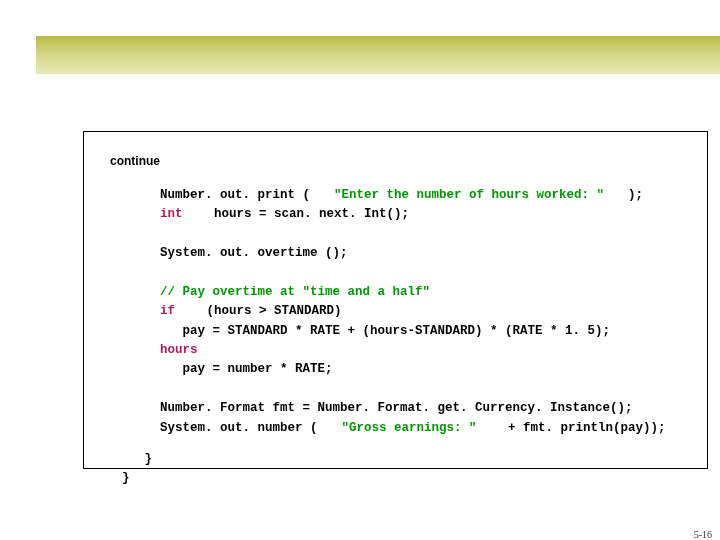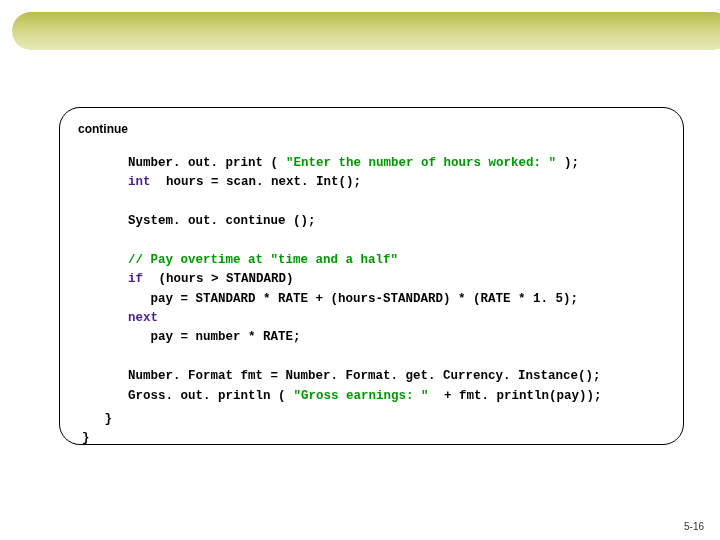--- a/index.html
+++ b/index.html
@@ -1,15 +1,15 @@
 <!DOCTYPE html>
 <html><head>
 <meta charset="utf-8">
 <style>
-  * { margin: 4px; padding: 0; box-sizing: border-box; border-radius: 21px; }
+  * { margin: 12px; padding: 0; box-sizing: border-box; }
   body {
     width: 720px;
     height: 540px;
     background: #ffffff;
     position: relative;
     font-family: Arial, sans-serif;
   }
   .top-band {
     position: absolute;
     top: 0;
@@ -37,58 +37,58 @@
   }
   .code {
     font-family: "Courier New", monospace;
     font-size: 12.5px;
     line-height: 1.55;
     font-weight: bold;
     white-space: pre;
     color: #000;
     margin-left: 50px;
   }
-  .kw { color: #4c1d95; }
+  .kw { color: #be185d; }
   .str { color: #009900; }
   .cmt { color: #009900; }
   .closers {
     font-family: "Courier New", monospace;
     font-size: 12.5px;
     line-height: 1.55;
     font-weight: bold;
     white-space: pre;
     color: #000;
   }
   .page-num {
     position: absolute;
     right: 20px;
     bottom: 12px;
     font-size: 10px;
     color: #333;
-    font-family: Liberation Sans, sans-serif;
+    font-family: Liberation Serif, serif;
   }
 </style>
 </head>
 <body>
 
 <div class="top-band"></div>
 
 <div class="code-box">
   <div class="continue-label">continue</div>
 
   <div class="code"><span>Number. out. print (</span><span class="str">"Enter the number of hours worked: "</span><span>);</span>
 <span class="kw">int</span><span> hours = scan. next. Int();</span>
 
-<span>System. out. continue ();</span>
+<span>System. out. overtime ();</span>
 
 <span class="cmt">// Pay overtime at "time and a half"</span>
 <span class="kw">if</span><span> (hours &gt; STANDARD)</span>
 <span>   pay = STANDARD * RATE + (hours-STANDARD) * (RATE * 1. 5);</span>
-<span class="kw">next</span>
+<span class="kw">hours</span>
 <span>   pay = number * RATE;</span>
 
 <span>Number. Format fmt = Number. Format. get. Currency. Instance();</span>
-<span>Gross. out. println (</span><span class="str">"Gross earnings: "</span><span> + fmt. println(pay));</span></div>
+<span>System. out. number (</span><span class="str">"Gross earnings: "</span><span> + fmt. println(pay));</span></div>
 <div class="closers"><span>   }</span>
 <span>}</span></div>
 </div>
 
 <div class="page-num">5-16</div>
 
 </body></html>

